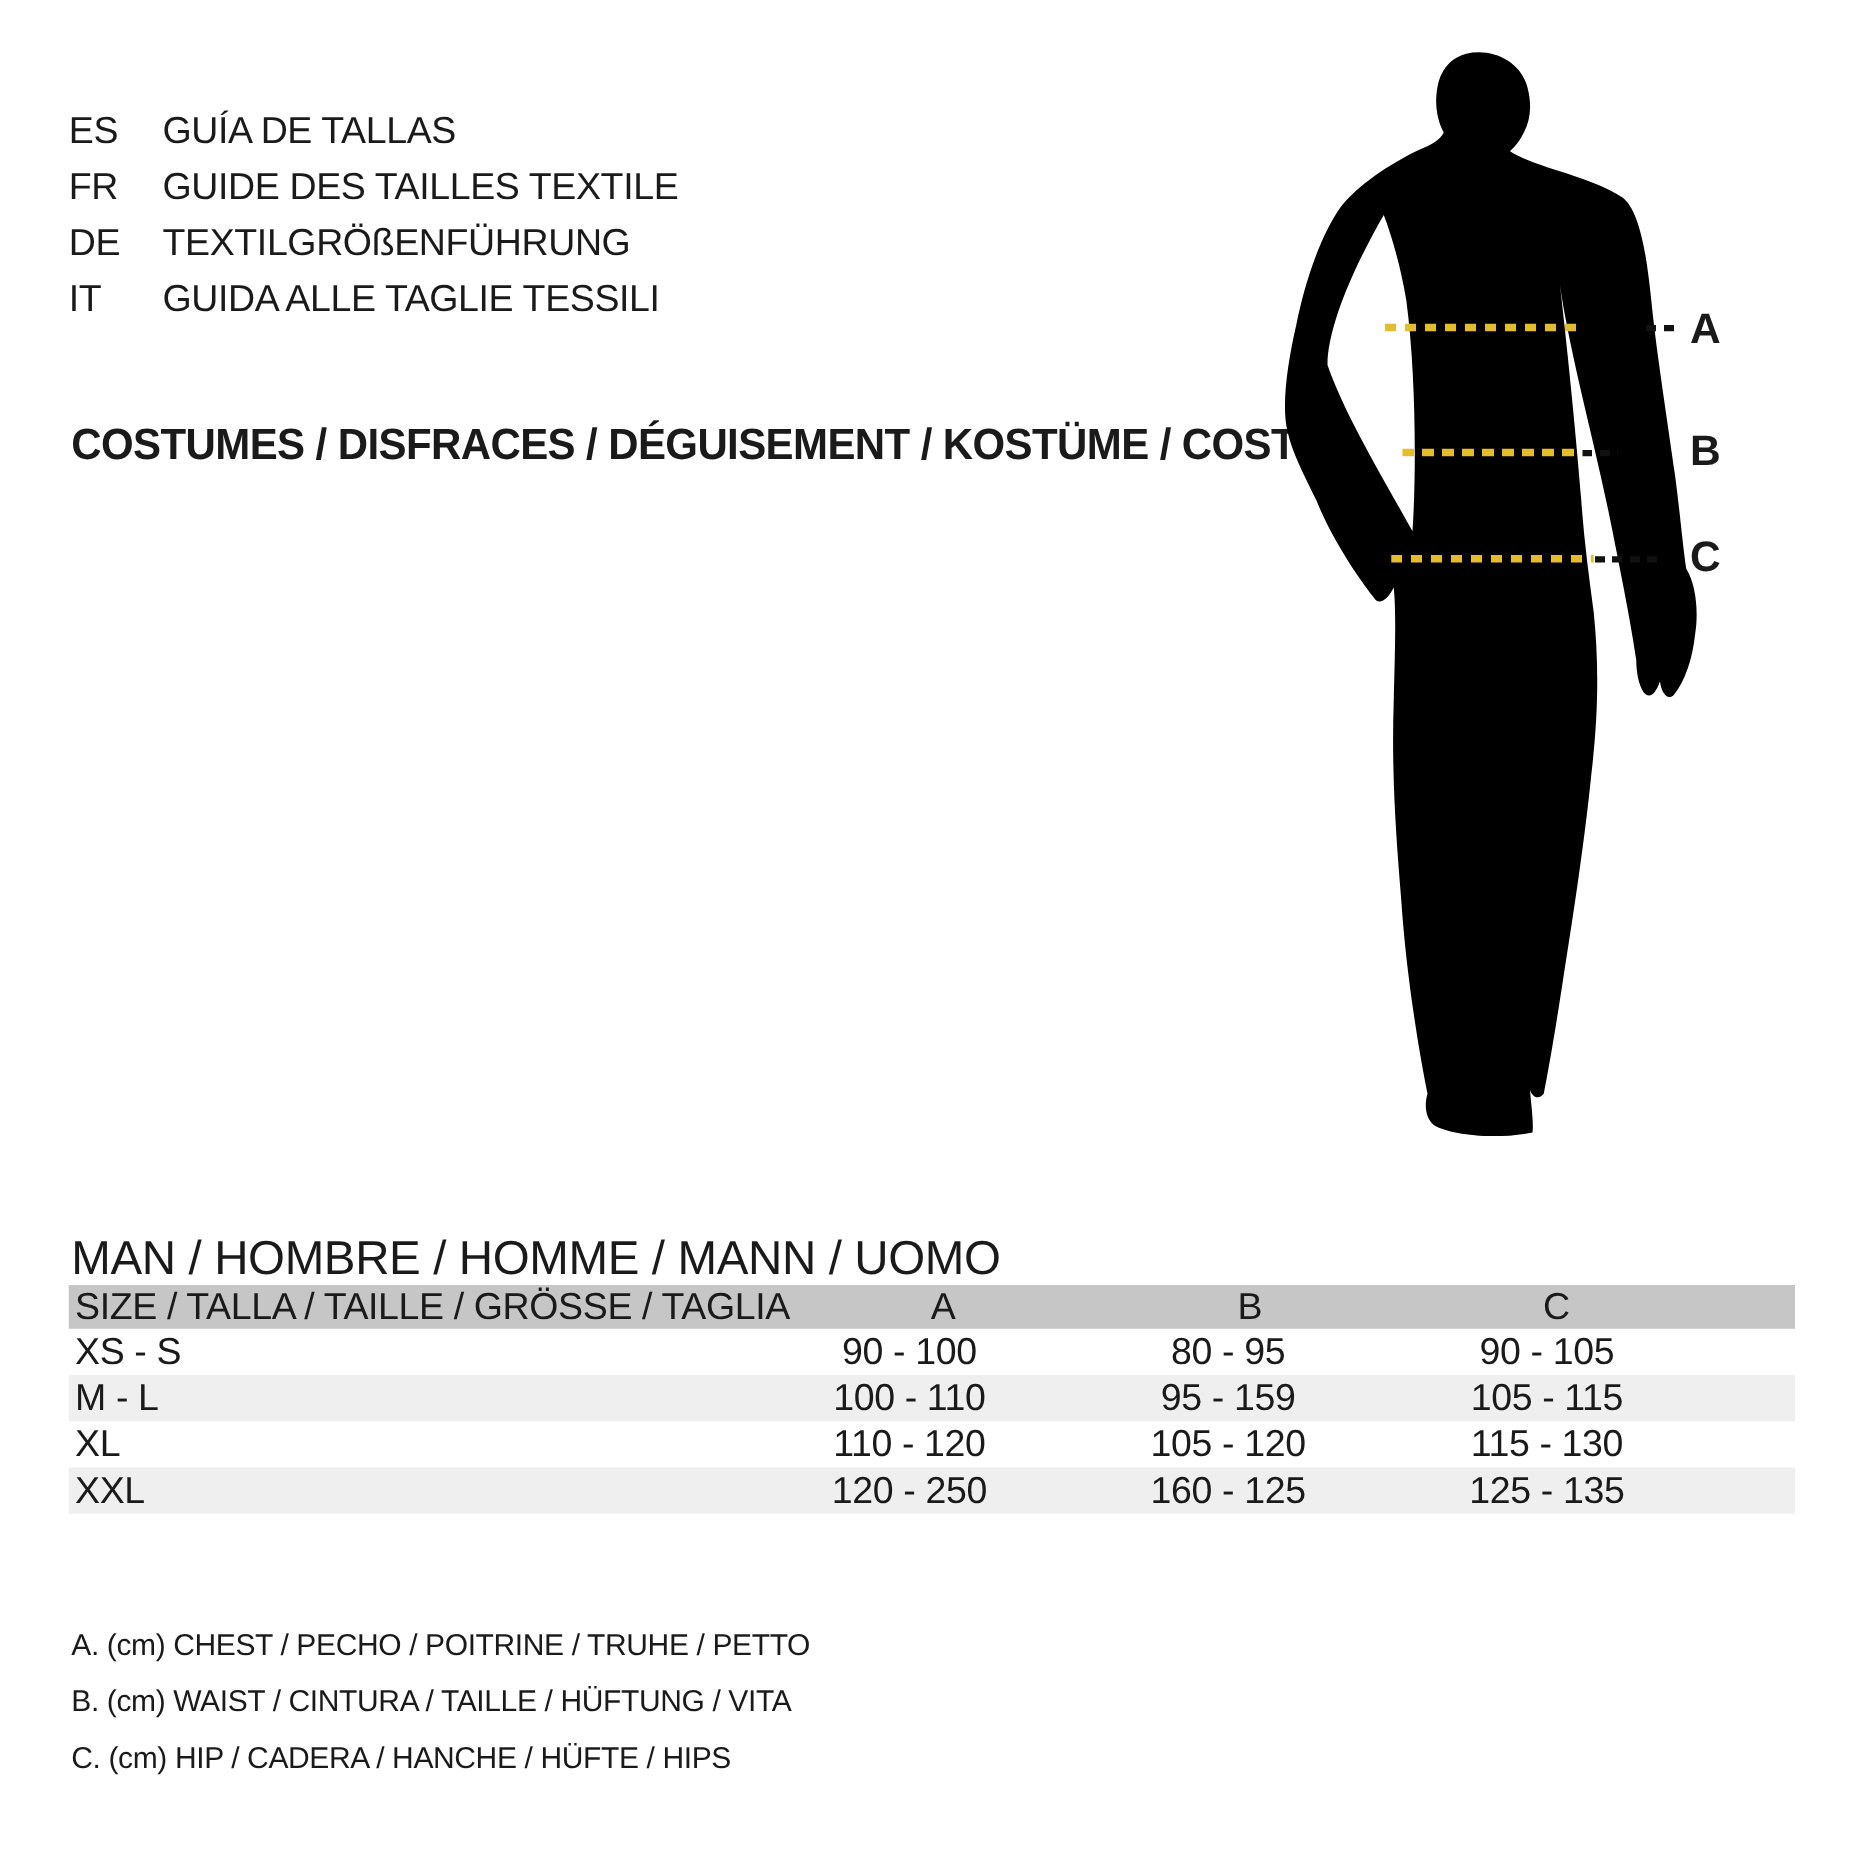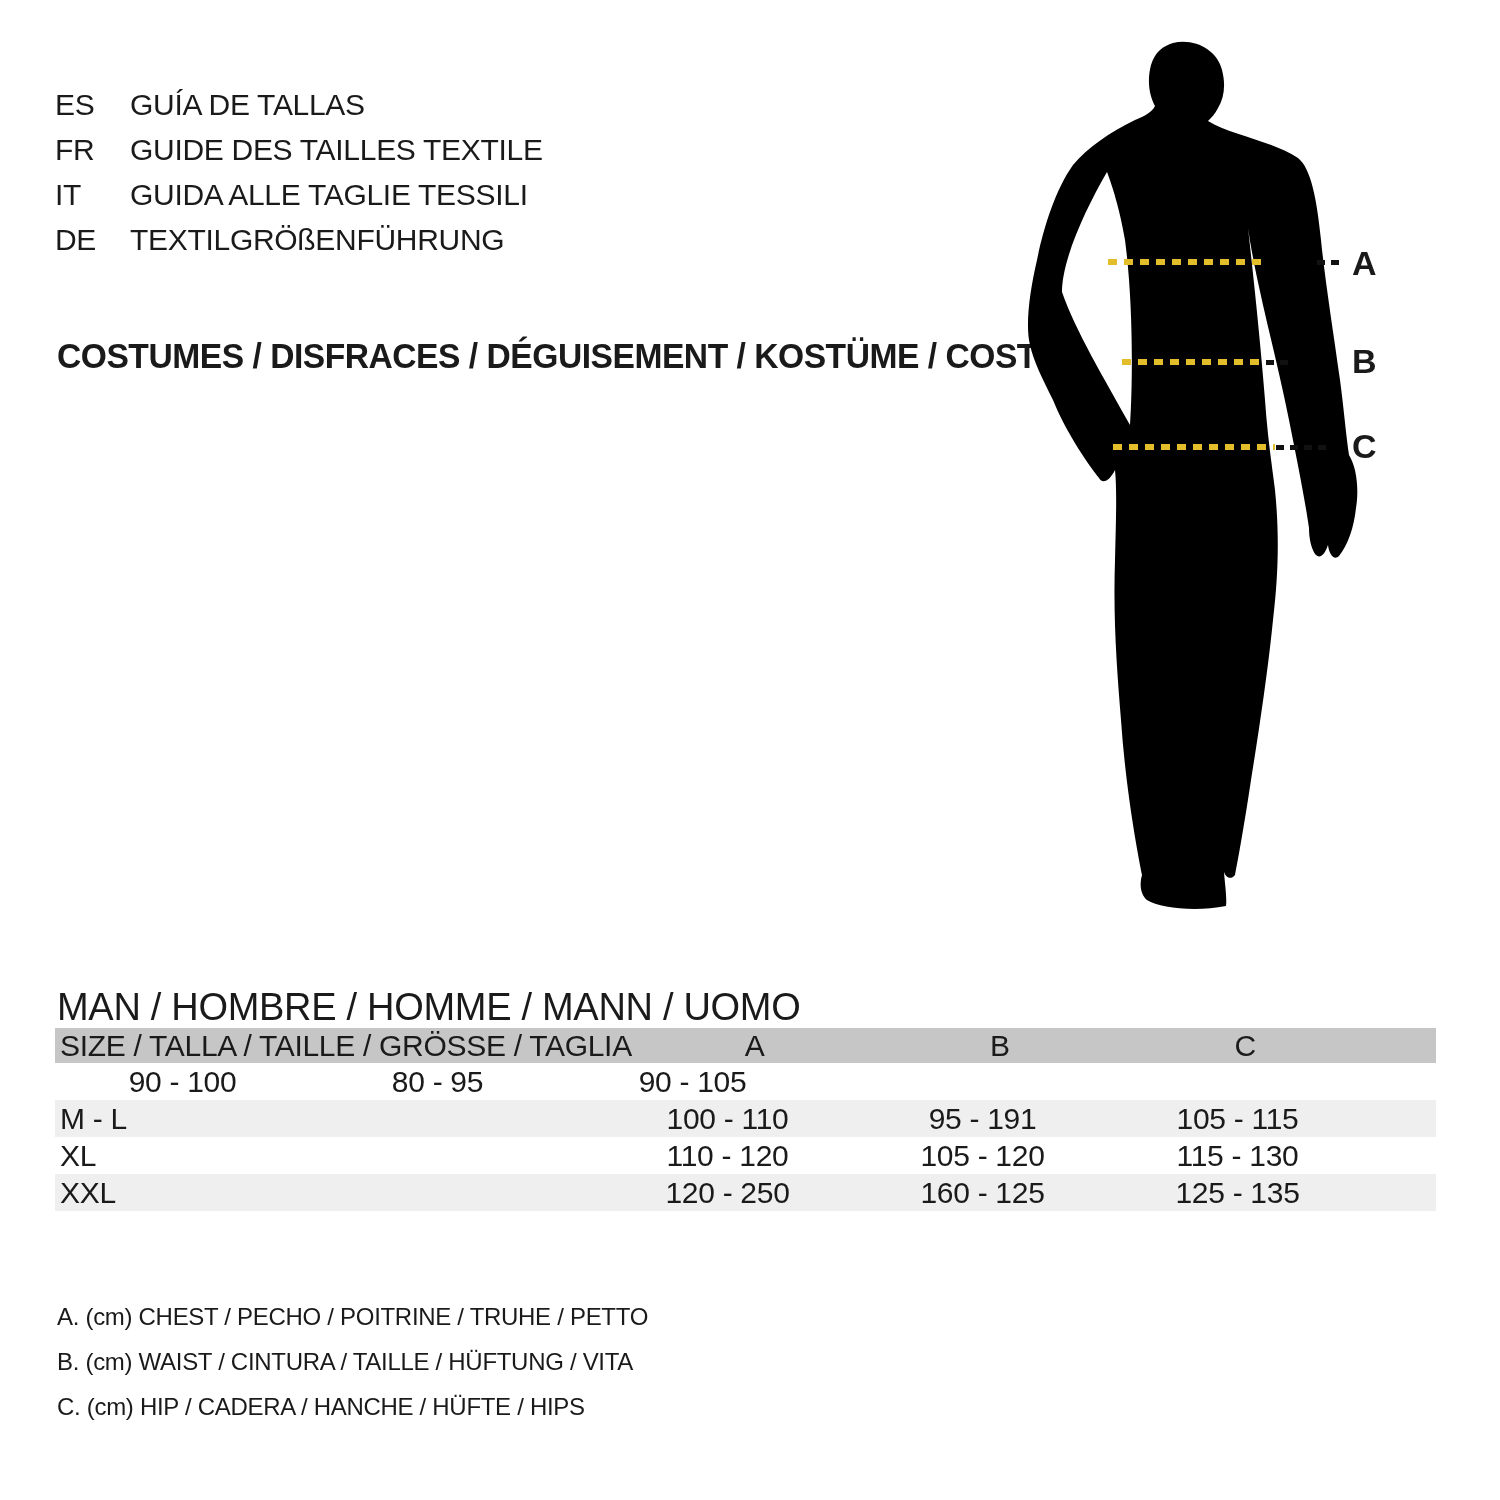--- a/index.html
+++ b/index.html
@@ -57,26 +57,26 @@
   <div class="lang-block">
     <div class="lang-row">
       <span class="lang-code">ES</span>
       <span class="lang-label">GUÍA DE TALLAS</span>
     </div>
     <div class="lang-row">
       <span class="lang-code">FR</span>
       <span class="lang-label">GUIDE DES TAILLES TEXTILE</span>
     </div>
     <div class="lang-row">
+      <span class="lang-code">DE</span>
+      <span class="lang-label">TEXTILGRÖßENFÜHRUNG</span>
+    </div>
+    <div class="lang-row">
       <span class="lang-code">IT</span>
       <span class="lang-label">GUIDA ALLE TAGLIE TESSILI</span>
-    </div>
-    <div class="lang-row">
-      <span class="lang-code">DE</span>
-      <span class="lang-label">TEXTILGRÖßENFÜHRUNG</span>
     </div>
   </div>
 
   <div class="category-line">COSTUMES / DISFRACES / DÉGUISEMENT / KOSTÜME / COSTUMI</div>
 
   <div class="figure-wrap">
     <svg viewBox="0 0 335 875" preserveAspectRatio="none">
       <path fill="var(--silhouette,#000)" d="
         M 148 3
         C 170 -2 192 10 197 30
@@ -141,29 +141,30 @@
 
   <div class="size-table">
     <div class="t-row head">
       <span class="col-size">SIZE / TALLA / TAILLE / GRÖSSE / TAGLIA</span>
       <span class="col-val">A</span>
       <span class="col-val">B</span>
       <span class="col-val">C</span>
       <span class="col-pad"></span>
     </div>
     <div class="t-row">
+      <span class="col-size">XS - S</span>
       <span class="col-val">90 - 100</span>
       <span class="col-val">80 - 95</span>
       <span class="col-val">90 - 105</span>
       <span class="col-pad"></span>
     </div>
     <div class="t-row alt">
       <span class="col-size">M - L</span>
       <span class="col-val">100 - 110</span>
-      <span class="col-val">95 - 191</span>
+      <span class="col-val">95 - 159</span>
       <span class="col-val">105 - 115</span>
       <span class="col-pad"></span>
     </div>
     <div class="t-row">
       <span class="col-size">XL</span>
       <span class="col-val">110 - 120</span>
       <span class="col-val">105 - 120</span>
       <span class="col-val">115 - 130</span>
       <span class="col-pad"></span>
     </div>

